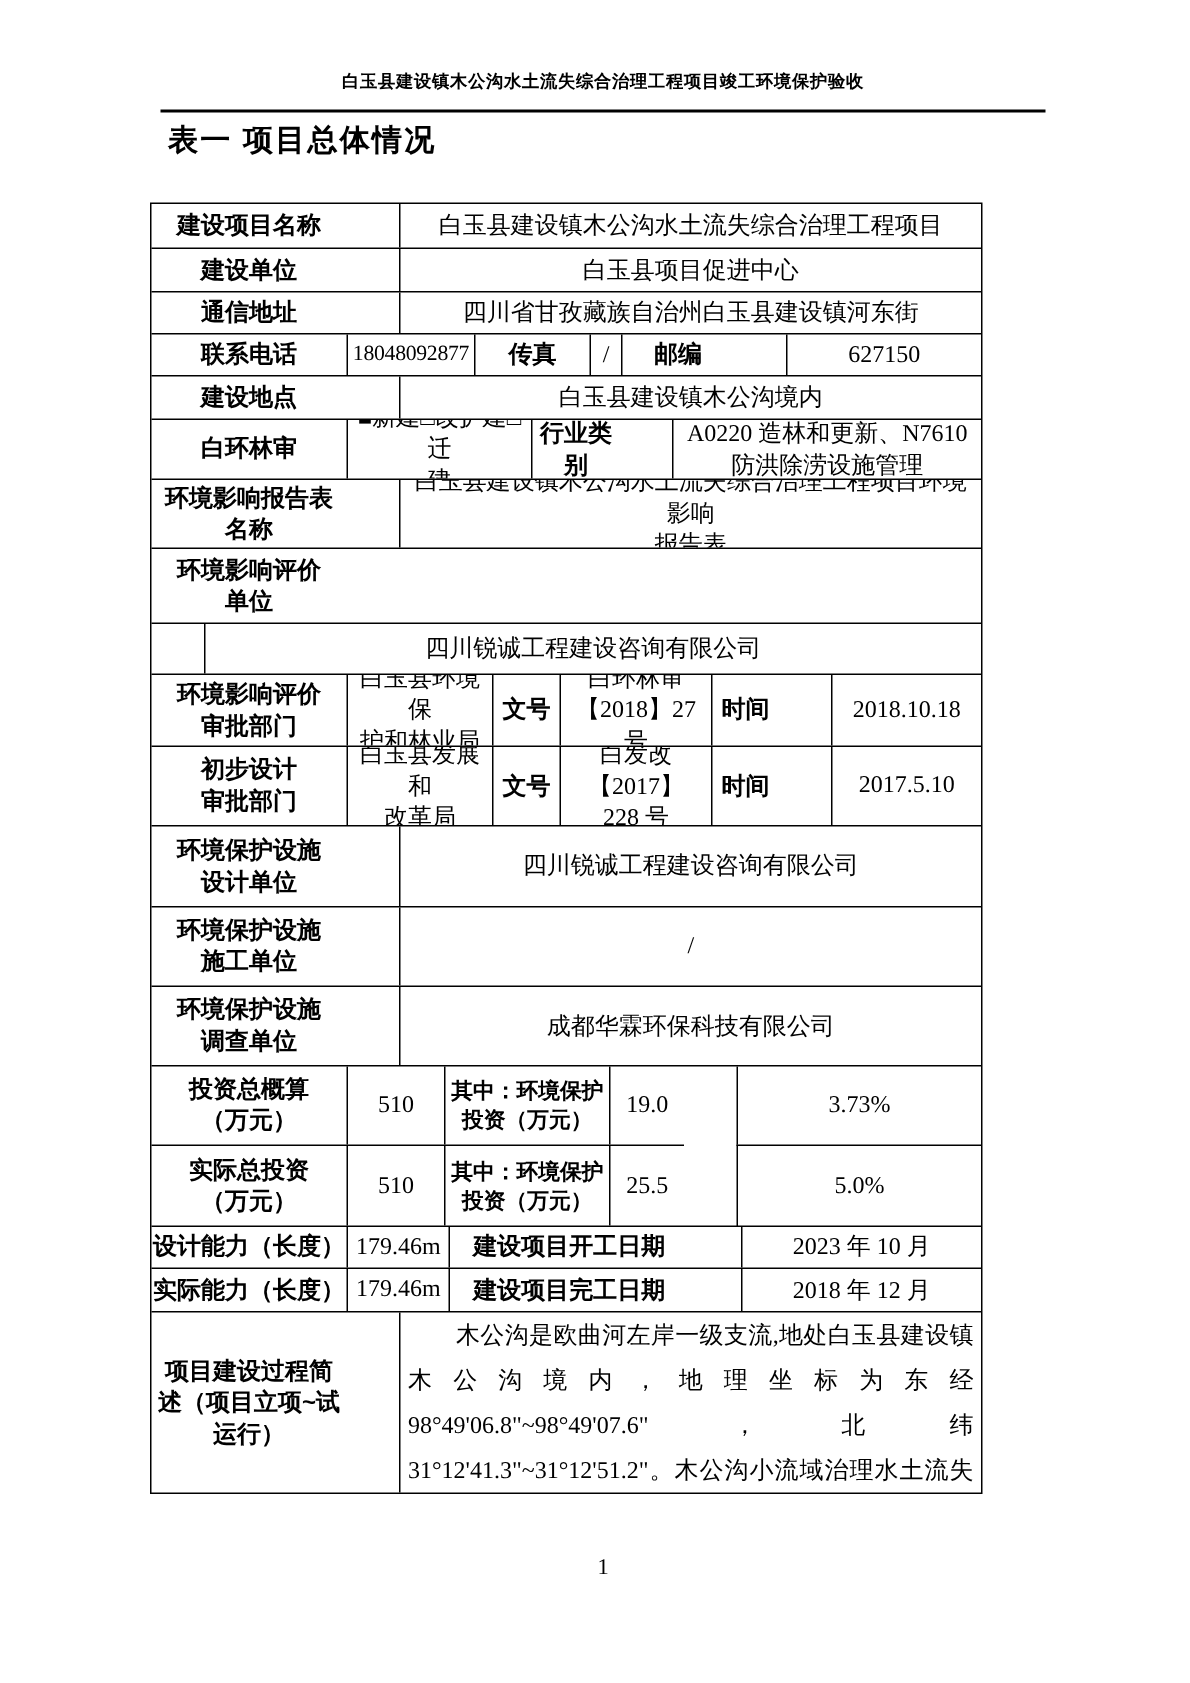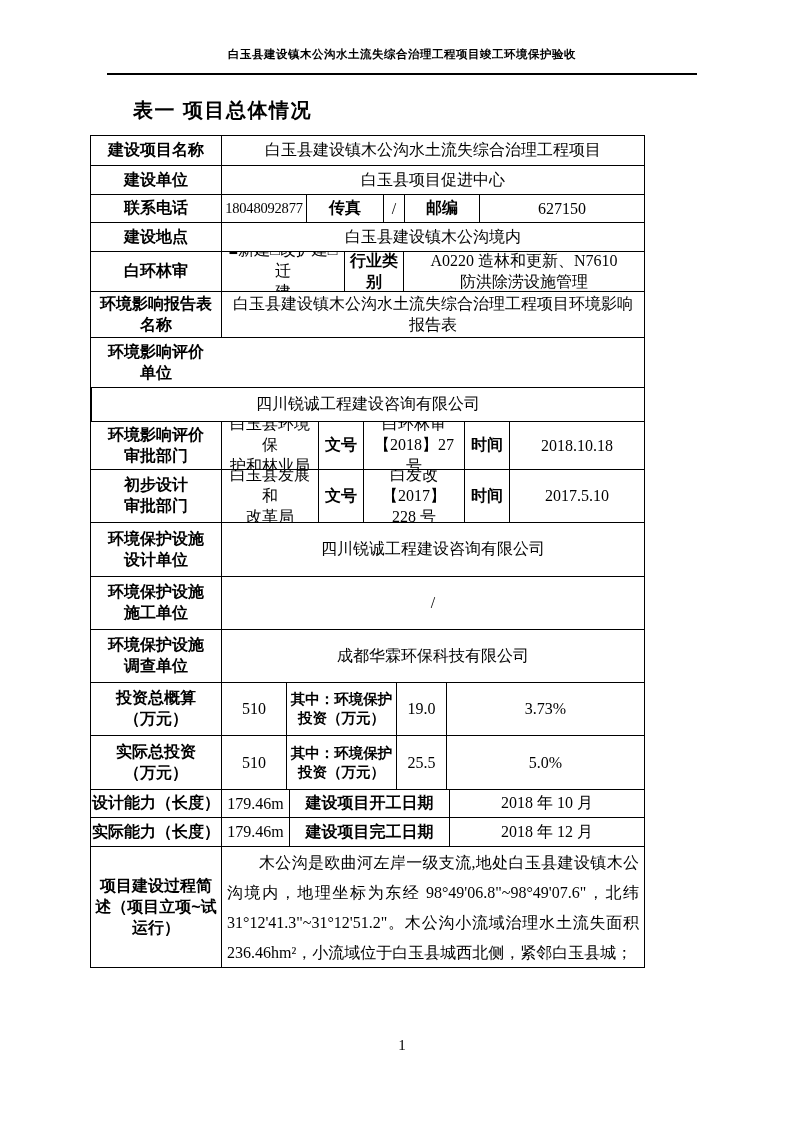--- a/index.html
+++ b/index.html
@@ -1,31 +1,31 @@
 <!DOCTYPE html>
 <html><head>
 <meta charset="utf-8">
 <style>
   html,body{margin:0;padding:0;background:#fff;}
   .page{position:relative;width:793px;height:1122px;background:#fff;color:#000;overflow:hidden;}
   .hdr{position:absolute;left:107px;top:47px;width:590px;text-align:center;
        font:700 11.5px "Liberation Serif",serif;letter-spacing:.5px;}
   .hdr-rule{position:absolute;left:107px;top:73px;width:590px;height:2px;background:#000;}
-  .sec-title{position:absolute;left:112px;top:97px;
-       font:700 20px "Liberation Sans",sans-serif;letter-spacing:1.5px;margin-left:21px;}
-  .tbl{position:absolute;left:90px;top:135px;width:555px;border:1.5px solid #000;
+  .sec-title{position:absolute;left:112px;top:80px;
+       font:700 20px "Liberation Sans",sans-serif;letter-spacing:1.5px;}
+  .tbl{position:absolute;left:100px;top:135px;width:555px;border:1.5px solid #000;
        box-sizing:border-box;background:#fff;}
   .tr{display:flex;box-sizing:border-box;border-top:1.5px solid #000;}
   .tr.first{border-top:none;}
   .td{display:flex;align-items:center;justify-content:center;text-align:center;
       box-sizing:border-box;flex-shrink:0;padding:0 2px;line-height:1.25;
       font:16px "Liberation Serif",serif;white-space:pre-line;overflow:hidden;}
   .td.bl{border-left:1.5px solid #000;}
   .lbl{font-family:"Liberation Sans",sans-serif;font-weight:700;}
-  .fill{flex:1 1 auto;width:auto !important;}
+  .fill{flex:1 1 auto;width:auto !important;margin-left:35px;}
   .stack{display:flex;flex-direction:column;box-sizing:border-box;flex-shrink:0;}
   .sub{display:flex;box-sizing:border-box;}
   .sub.bt{border-top:1.5px solid #000;}
   .sm{font-size:14.5px;}
   .num{font-size:14.5px;letter-spacing:-.2px;}
   .par{display:block;text-align:justify;text-align-last:left;text-indent:2em;
        line-height:30px;padding:1px 5px;white-space:normal;}
   .footer{position:absolute;left:107px;top:1037px;width:590px;text-align:center;
        font:15px "Liberation Serif",serif;}
 </style>
@@ -45,20 +45,24 @@
       <div class="td lbl" style="width:130px">建设项目名称</div>
       <div class="td bl fill">白玉县建设镇木公沟水土流失综合治理工程项目</div>
     </div>
 
     <div class="tr" style="height:29px">
       <div class="td lbl" style="width:130px">建设单位</div>
       <div class="td bl fill">白玉县项目促进中心</div>
     </div>
 
 
+    <div class="tr" style="height:28px">
+      <div class="td lbl" style="width:130px">通信地址</div>
+      <div class="td bl fill">四川省甘孜藏族自治州白玉县建设镇河东街</div>
+    </div>
 
     <div class="tr" style="height:28px">
       <div class="td lbl" style="width:130px">联系电话</div>
       <div class="td bl num" style="width:85px">18048092877</div>
       <div class="td bl lbl" style="width:77px">传真</div>
       <div class="td bl" style="width:21px;padding:0">/</div>
       <div class="td bl lbl" style="width:75px">邮编</div>
       <div class="td bl fill">627150</div>
     </div>
 
@@ -157,21 +161,21 @@
       <div class="stack fill">
         <div class="td bl" style="width:100%;height:52px">3.73%</div>
         <div class="td bl" style="width:100%;height:55px;border-top:1.5px solid #000">5.0%</div>
       </div>
     </div>
 
     <div class="tr" style="height:28px">
       <div class="td lbl" style="width:130px;padding:0">设计能力（长度）</div>
       <div class="td bl" style="width:68px">179.46m</div>
       <div class="td bl lbl" style="width:160px">建设项目开工日期</div>
-      <div class="td bl fill">2018 年 10 月</div>
+      <div class="td bl fill">2023 年 10 月</div>
     </div>
 
     <div class="tr" style="height:29px">
       <div class="td lbl" style="width:130px;padding:0">实际能力（长度）</div>
       <div class="td bl" style="width:68px">179.46m</div>
       <div class="td bl lbl" style="width:160px">建设项目完工日期</div>
       <div class="td bl fill">2018 年 12 月</div>
     </div>
 
     <div class="tr" style="height:121px">

